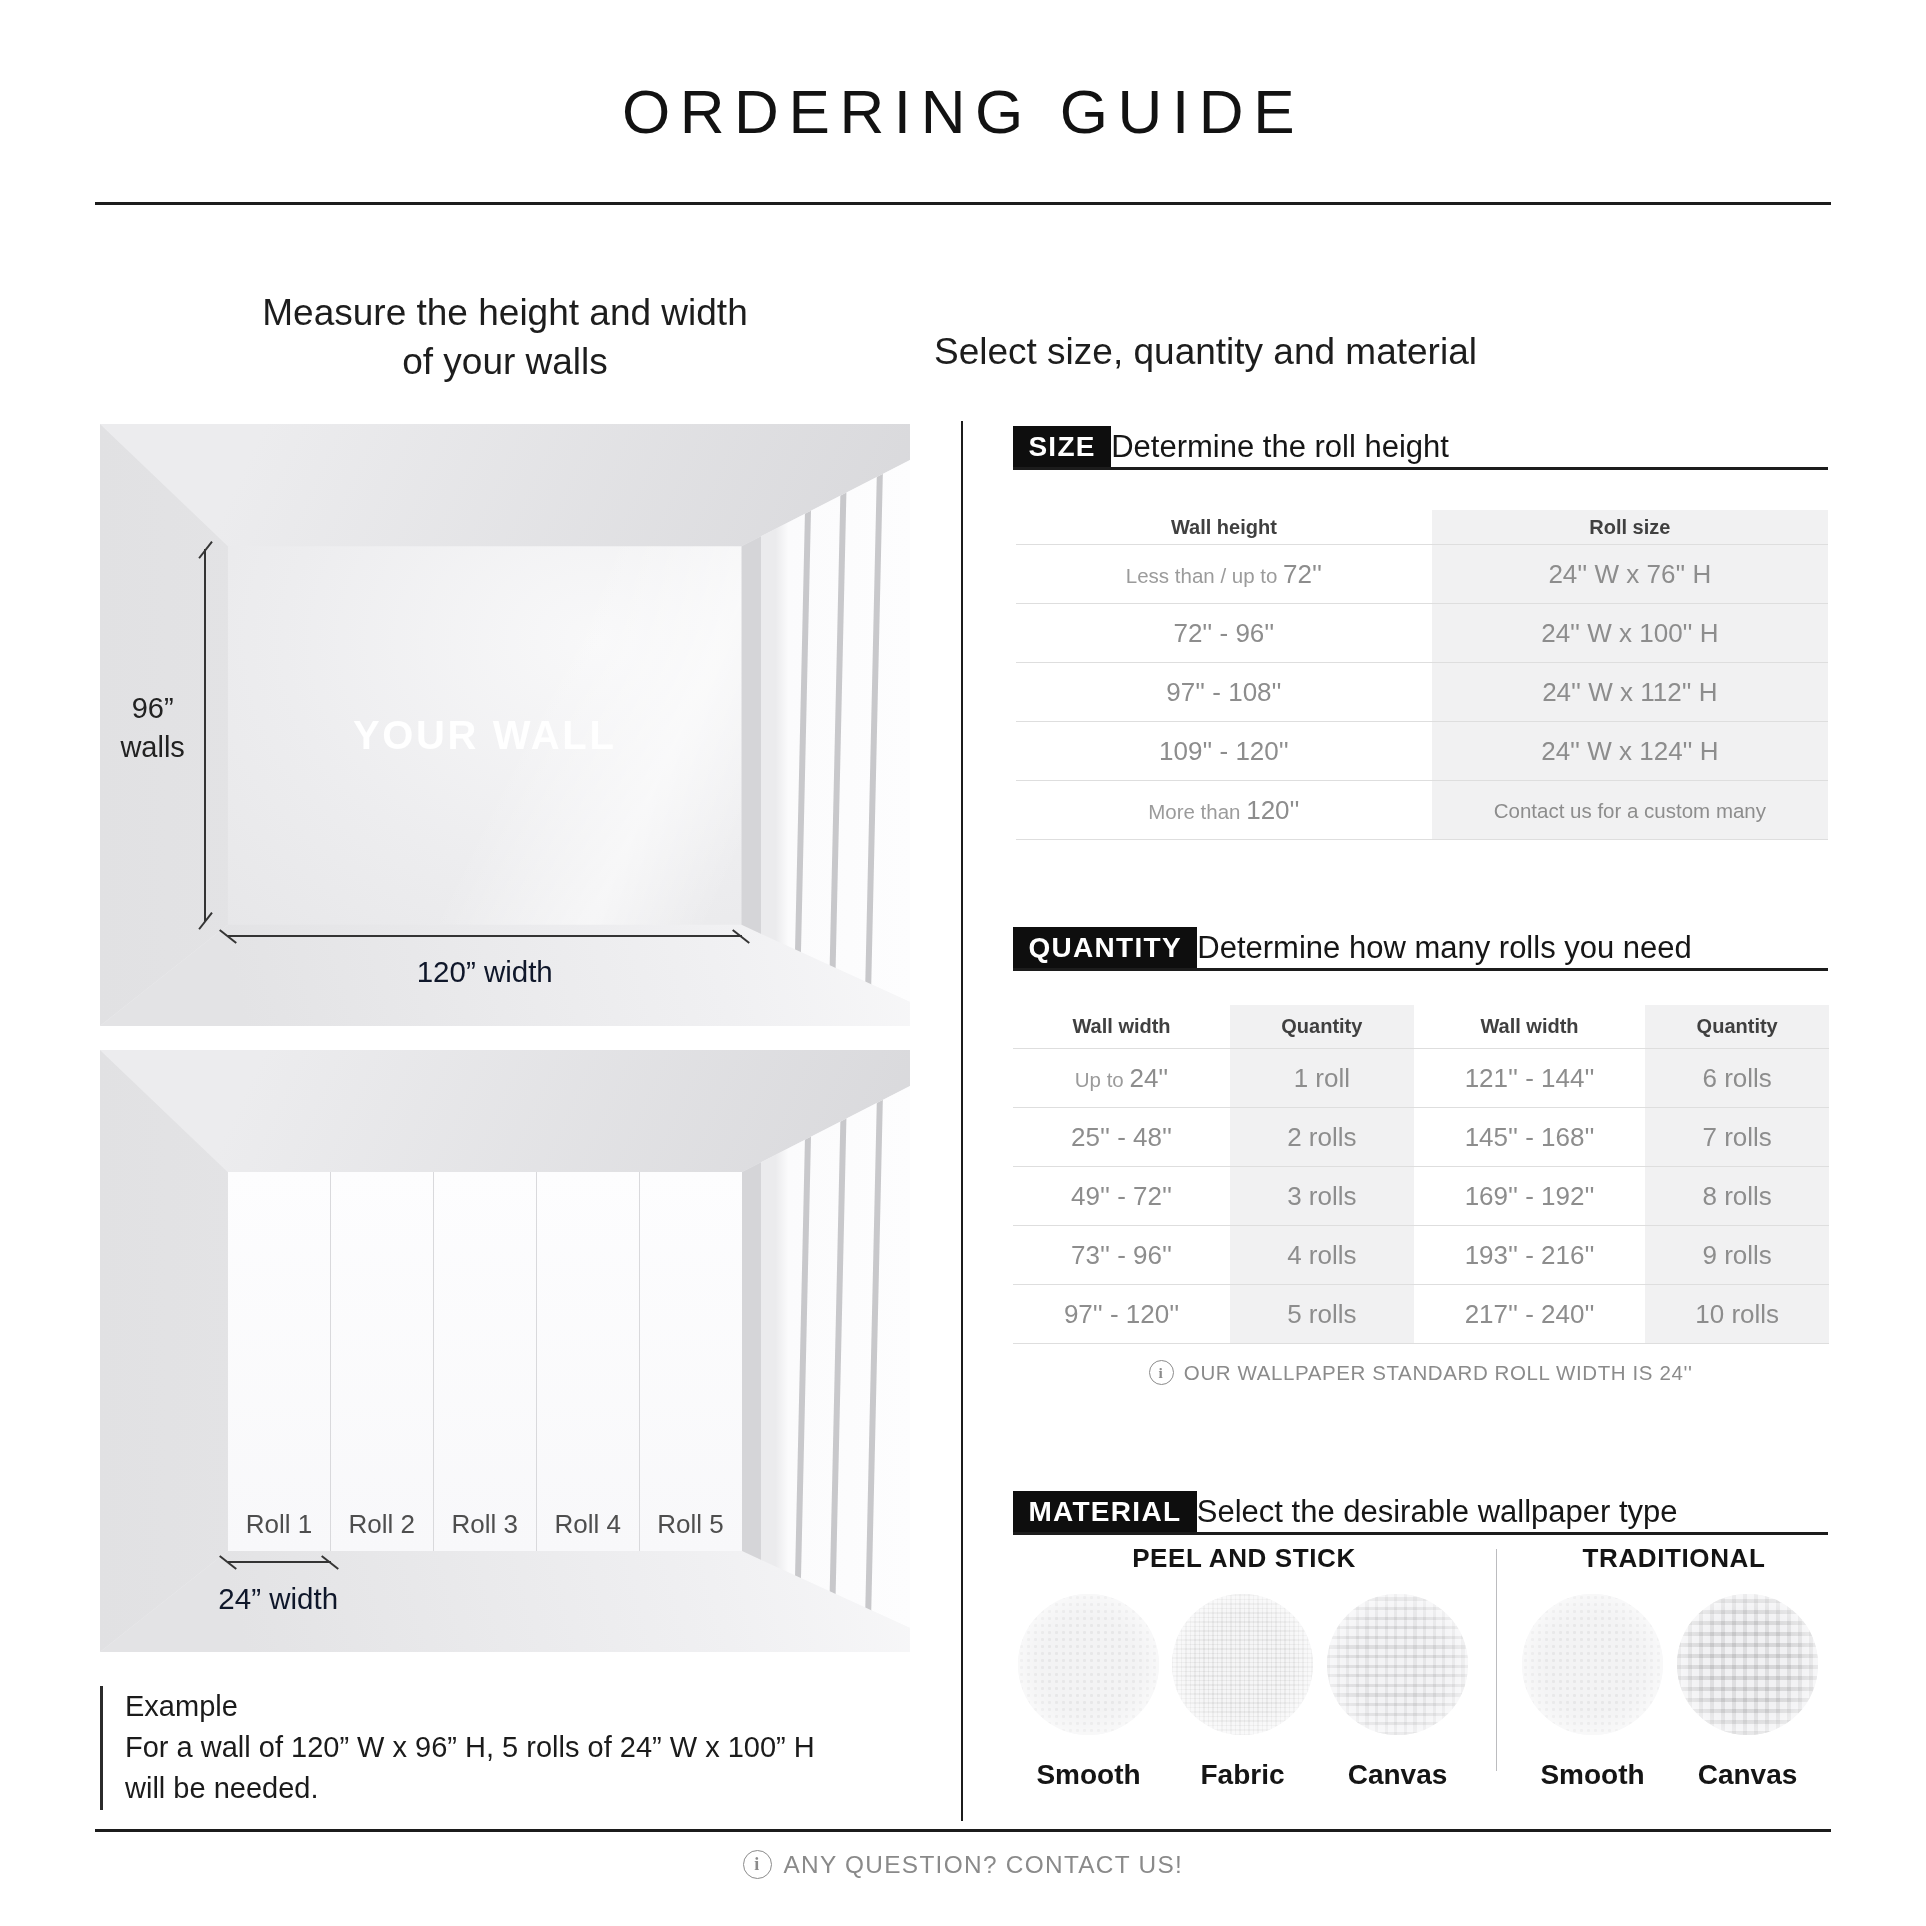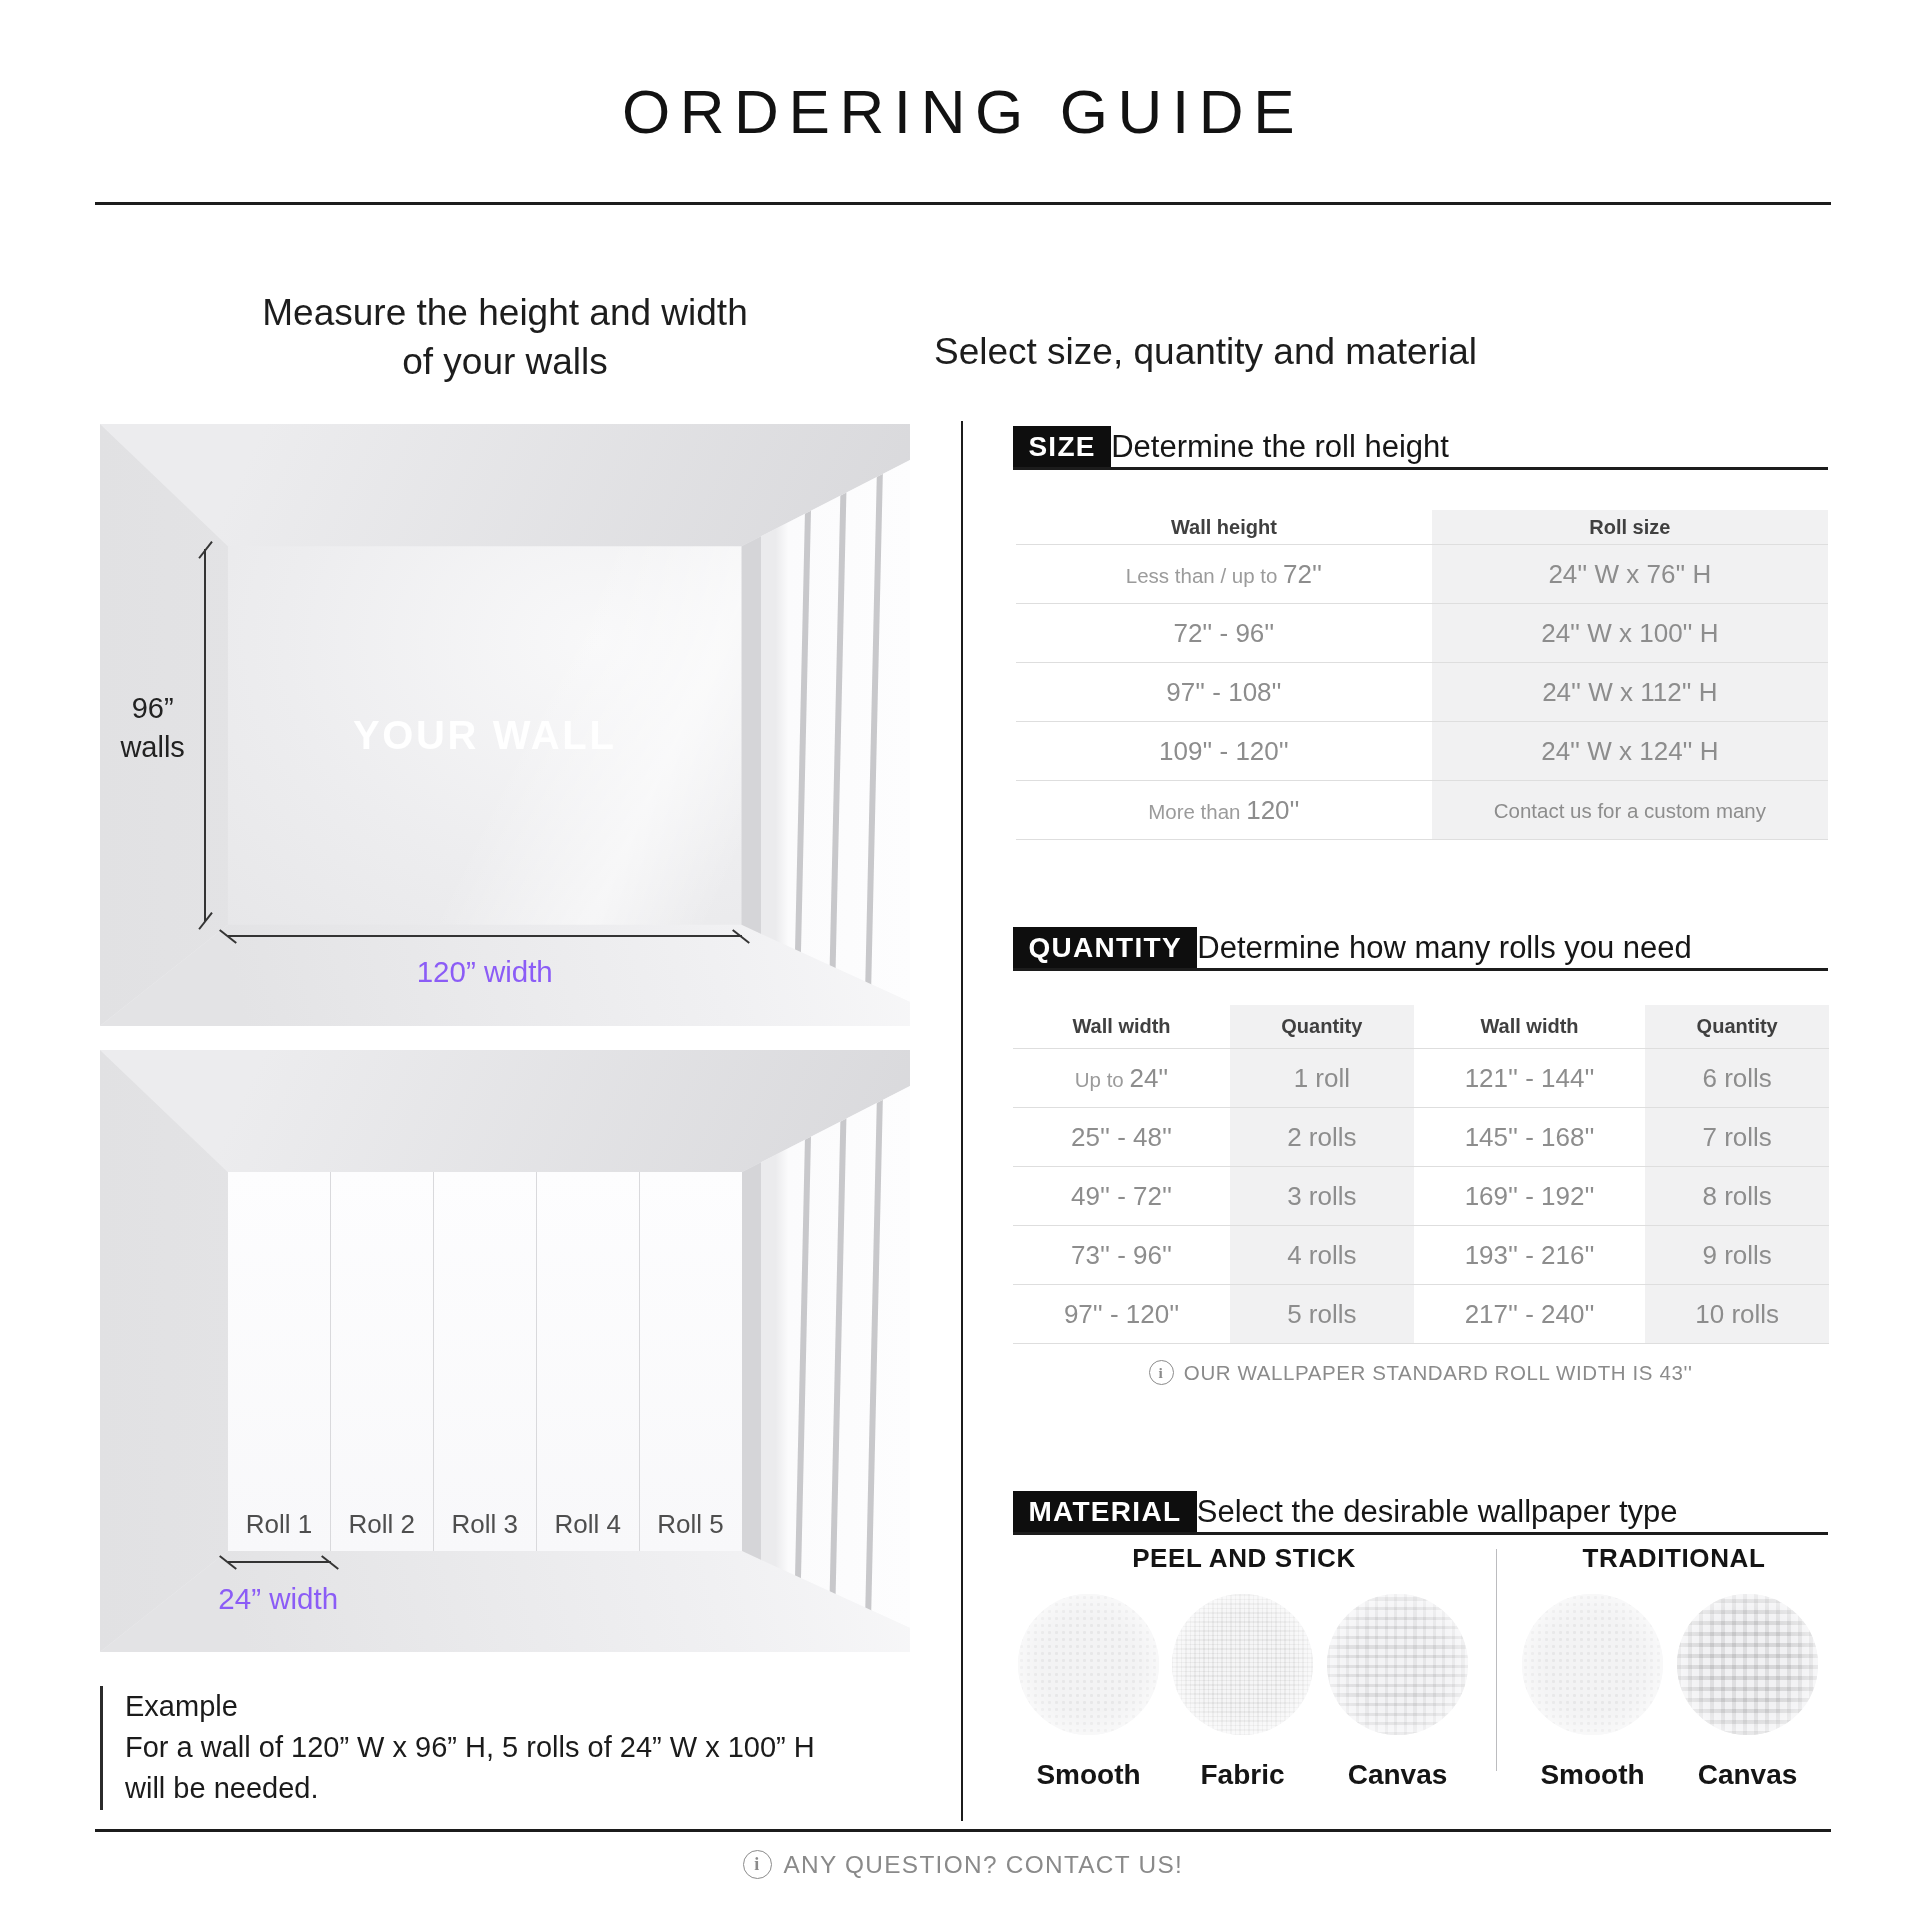--- a/index.html
+++ b/index.html
@@ -54,21 +54,21 @@
   .dim-v::before{top:-0.6px;}
   .dim-v::after{bottom:-0.6px;}
   .dim-h{position:absolute;top:84.9%;height:1.9px;background:#343434;z-index:6;}
   .dim-h::before,.dim-h::after{content:"";position:absolute;top:-9.6px;width:1.9px;height:21px;background:#343434;transform:rotate(-52deg);}
   .dim-h::before{left:-0.6px;}
   .dim-h::after{right:-0.6px;}
   #room1 .dim-h{left:15.8%;width:63.4%;}
   #room2 .dim-h{left:15.8%;width:12.68%;}
   .dim-v-label{position:absolute;left:0.5%;top:44%;width:12%;text-align:center;z-index:6;
     font-size:29px;line-height:1.35;color:#222;}
-  .dim-h-label{position:absolute;z-index:6;text-align:center;font-size:29.5px;color:#8b5cf6;}
+  .dim-h-label{position:absolute;z-index:6;text-align:center;font-size:29.5px;color:#0f172a;}
   #room1 .dim-h-label{left:15.8%;top:88.2%;width:63.4%;}
   #room2 .dim-h-label{left:8%;top:88.4%;width:28%;}
   
   .panels{position:absolute;left:15.8%;top:20.3%;width:63.4%;height:62.9%;z-index:3;display:flex;}
   .panel{flex:1;position:relative;background:linear-gradient(180deg,#fdfdfe 0%,#f8f8fa 100%);}
   .panel + .panel{border-left:1.3px solid #d9d9dc;}
   .roll-label{position:absolute;bottom:3%;left:0;width:100%;text-align:center;
     font-size:26px;color:#4e4e4e;}
 
   
@@ -299,21 +299,21 @@
     <div class="t-row t-bottom">
       <div class="qc1 val">97'' - 120''</div>
       <div class="qc2 val">5 rolls</div>
       <div class="qc3 val">217'' - 240''</div>
       <div class="qc4 val">10 rolls</div>
     </div>
   </div>
 
   <div class="qty-note">
     <span class="info-icon"></span>
-    <span>OUR WALLPAPER STANDARD ROLL WIDTH IS 43''</span>
+    <span>OUR WALLPAPER STANDARD ROLL WIDTH IS 24''</span>
   </div>
 
   <div class="sec-head" id="mat-head">
     <span class="badge">MATERIAL</span>
     <span class="sec-heading">Select the desirable wallpaper type</span>
   </div>
   <div class="sec-rule" id="mat-rule"></div>
 
   <div class="mat-title" id="mat-title-1">PEEL AND STICK</div>
   <div class="mat-title" id="mat-title-2">TRADITIONAL</div>

